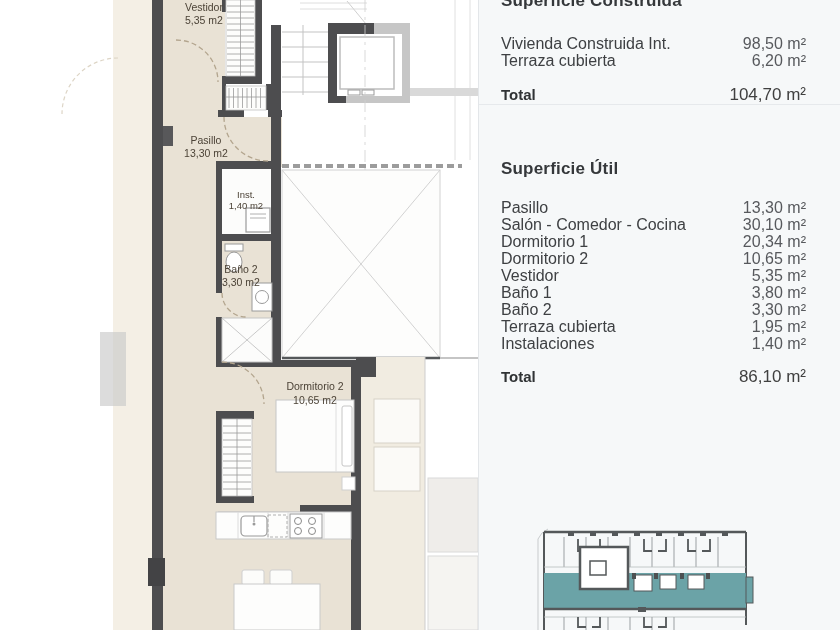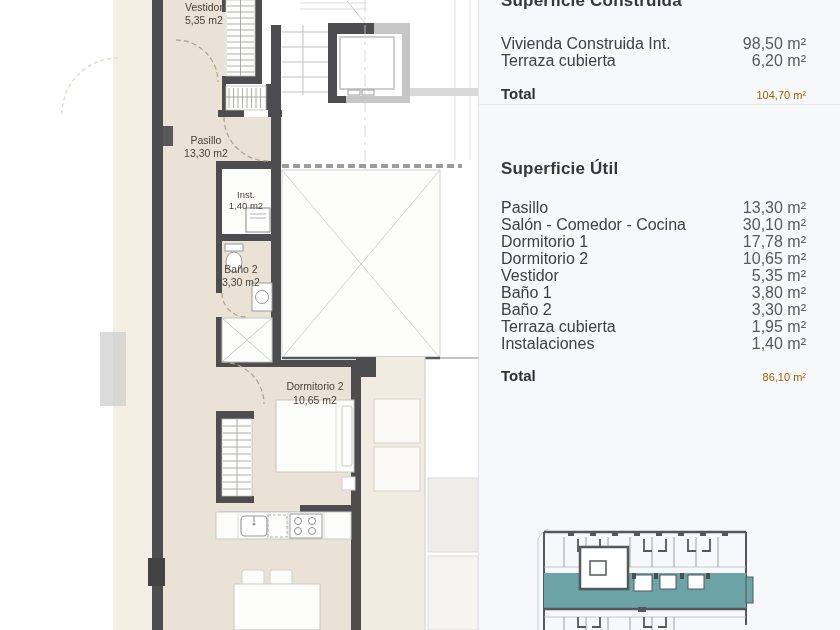--- a/index.html
+++ b/index.html
@@ -12,21 +12,21 @@
              color:#35383b;letter-spacing:.2px;line-height:19px;white-space:nowrap;}
   .t1{top:-9px;} .t2{top:159px;}
   .rows{position:absolute;left:22px;right:34px;}
   .rows1{top:36px;} .rows2{top:199px;}
   .row{display:flex;justify-content:space-between;align-items:baseline;font-size:16px;color:#3e4043;}
   .rows1 .row{line-height:16.5px;} .rows2 .row{line-height:17px;}
   .row .val{color:#57595d;}
   .total{position:absolute;left:22px;right:34px;display:flex;justify-content:space-between;
          align-items:baseline;}
   .total .lbl{font-size:15px;font-weight:bold;color:#303335;}
-  .total .val{font-size:11px;color:#a16207;}
+  .total .val{font-size:17px;color:#404040;}
   .total1{top:85px;} .total2{top:367px;}
   .hr{position:absolute;left:0;right:0;top:104px;height:1px;background:#e6e9ec;}
   .keyplan{position:absolute;left:55px;top:527px;}
   svg text{font-family:"Liberation Sans",sans-serif;}
 </style>
 </head>
 <body>
 
 <div class="stage">
 
@@ -280,21 +280,21 @@
       <div class="row">
         <span>Pasillo</span>
         <span class="val">13,30 m²</span>
       </div>
       <div class="row">
         <span>Salón - Comedor - Cocina</span>
         <span class="val">30,10 m²</span>
       </div>
       <div class="row">
         <span>Dormitorio 1</span>
-        <span class="val">17,78 m²</span>
+        <span class="val">20,34 m²</span>
       </div>
       <div class="row">
         <span>Dormitorio 2</span>
         <span class="val">10,65 m²</span>
       </div>
       <div class="row">
         <span>Vestidor</span>
         <span class="val">5,35 m²</span>
       </div>
       <div class="row">

